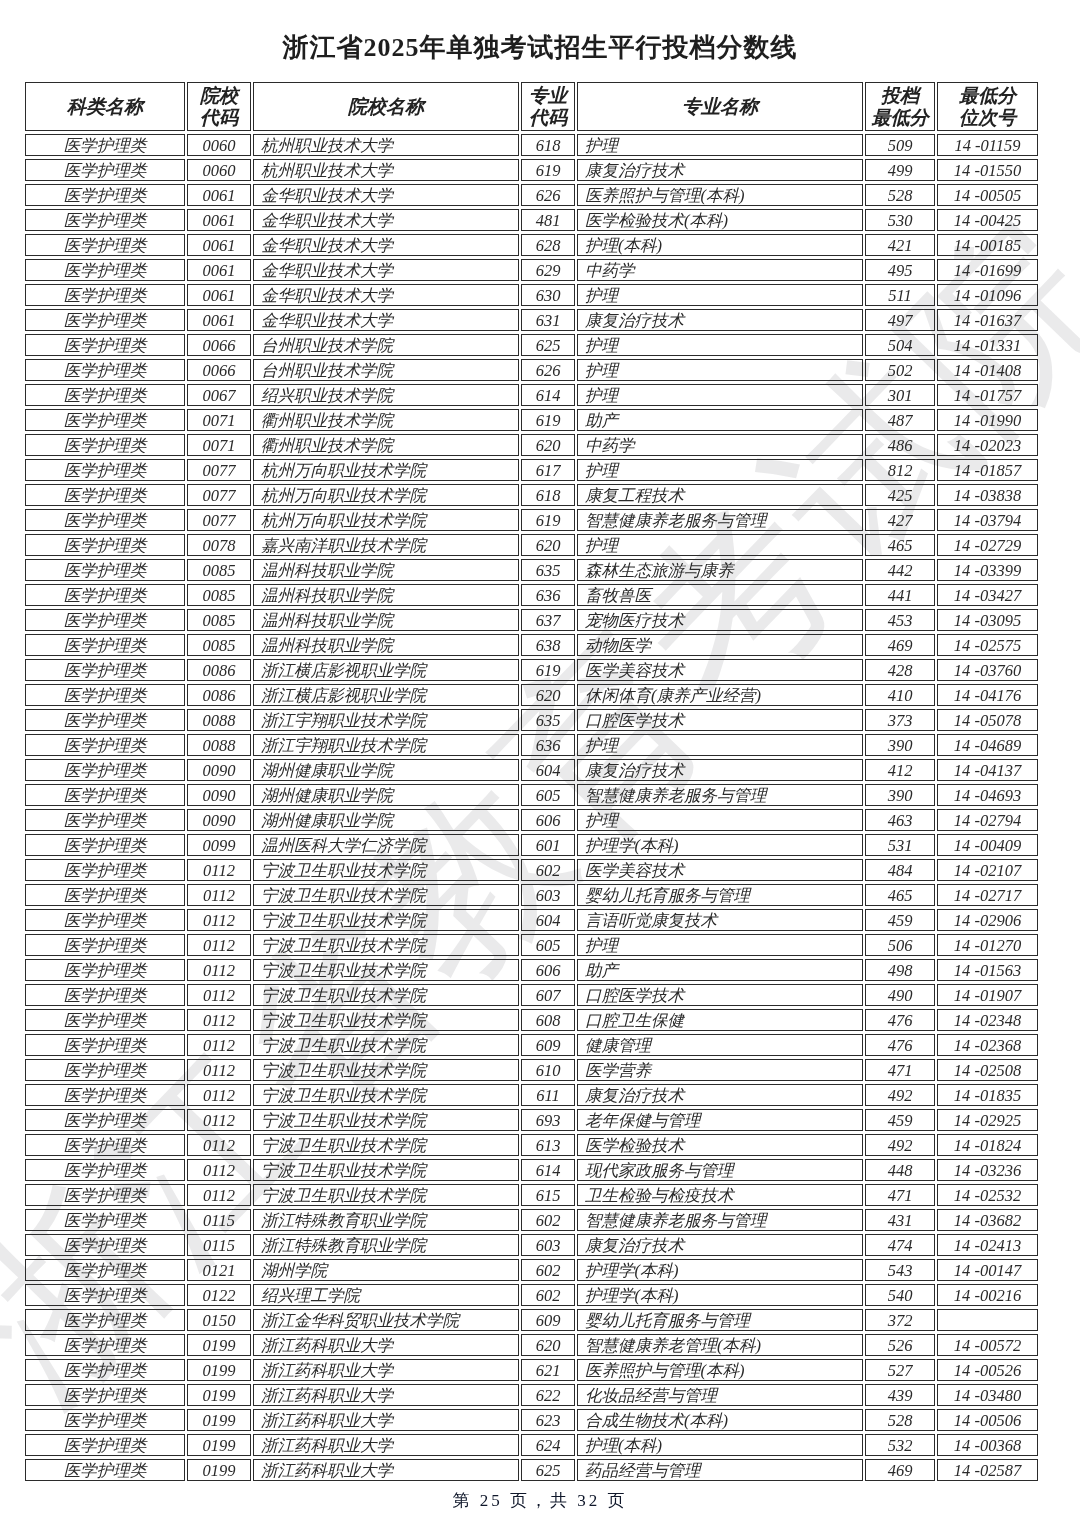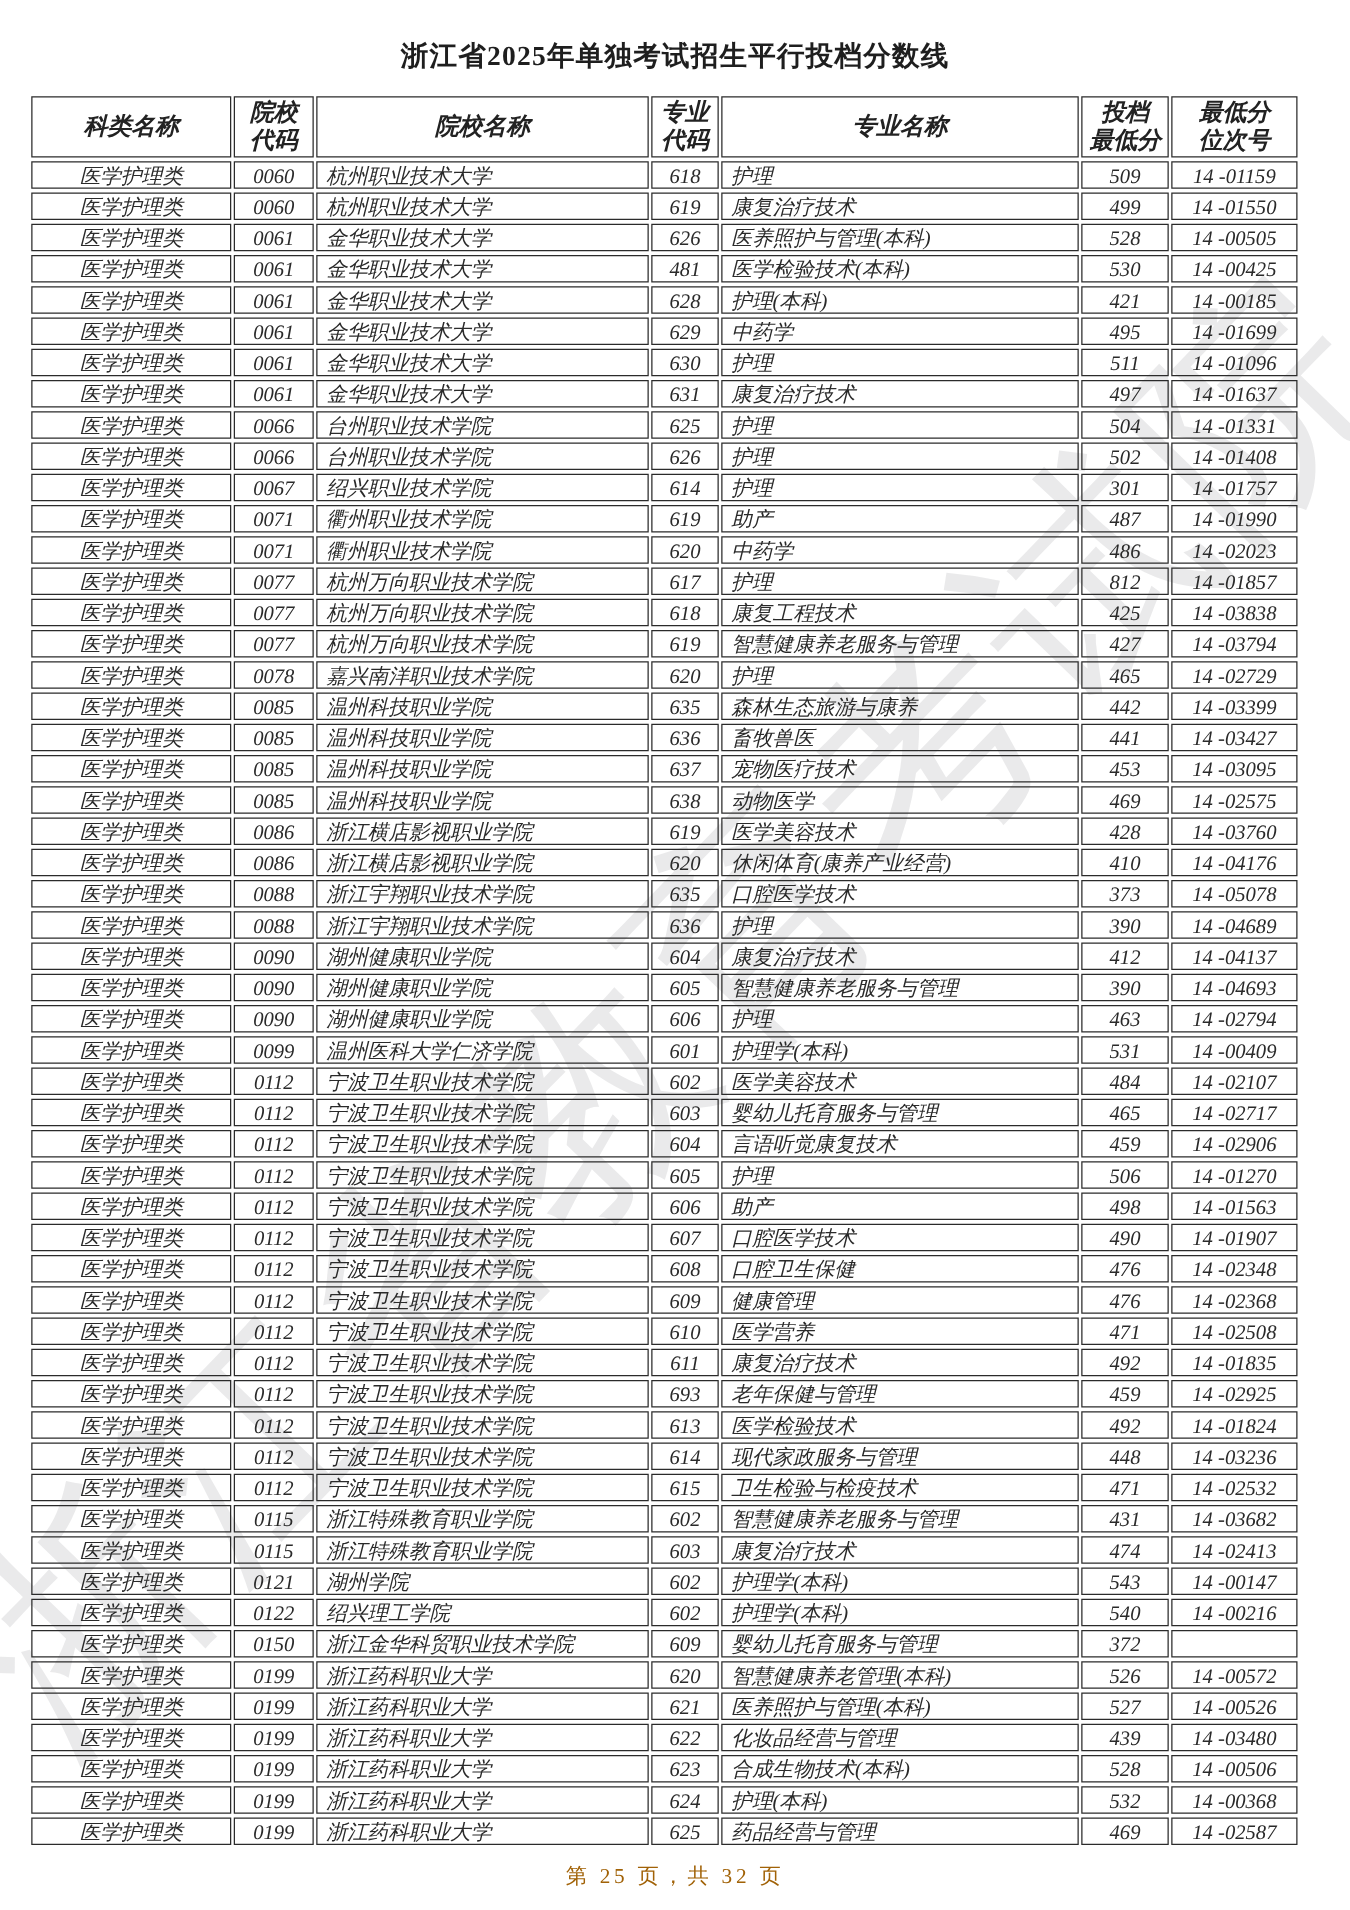--- a/index.html
+++ b/index.html
@@ -21,21 +21,21 @@
     white-space: nowrap;
     color: rgba(125, 125, 130, 0.16);
     z-index: 0;
     pointer-events: none;
     font-weight: 400;
   }
   .page { position: relative; z-index: 1; }
   .doc-title {
     text-align: center;
     font-weight: 700;
-    font-size: 22px;
+    font-size: 26px;
     padding-top: 30px;
     letter-spacing: 1px;
     color: #1e1e1e;
   }
   .table-wrap { margin: 14px auto 0 23px; width: 1013px; font-style: italic; }
   table.score-table {
     width: 1013px;
     table-layout: fixed;
     border-collapse: separate;
     border-spacing: 2px 3px;
@@ -65,21 +65,21 @@
   }
   td.c-center { text-align: center; }
   td.c-left { text-align: left; padding-left: 7px; }
   .page-footer {
     position: absolute;
     left: 0; right: 0;
     bottom: 16px;
     text-align: center;
     font-size: 17px;
     letter-spacing: 3px;
-    color: #a16207;
+    color: #0f172a;
     z-index: 1;
   }
 </style>
 </head>
 <body>
 
 <div class="watermark">浙江省教育考试院</div>
 
 <div class="page">
   <div class="doc-title">浙江省2025年单独考试招生平行投档分数线</div>

